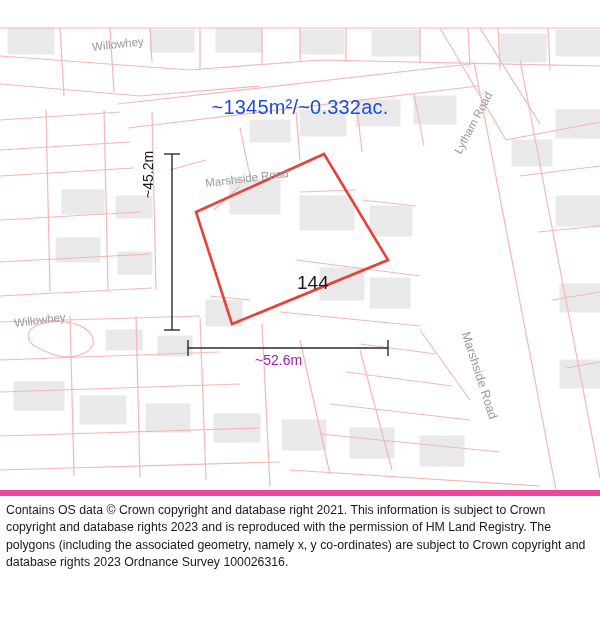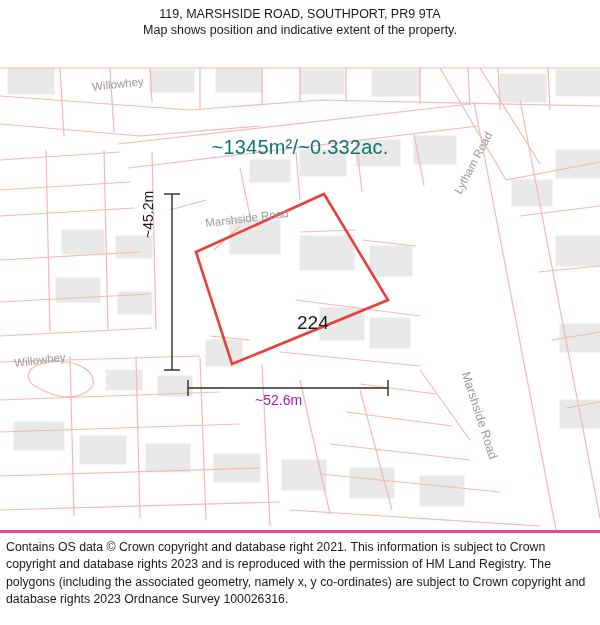--- a/index.html
+++ b/index.html
@@ -60,21 +60,21 @@
     white-space: nowrap;
     pointer-events: none;
   }
   .area-label {
     position: absolute;
     left: 0;
     right: 0;
     top: 96px;
     text-align: center;
     font-size: 20px;
-    color: #0f766e;
+    color: #1d4ed8;
     letter-spacing: 0.2px;
   }
   .house-number {
     position: absolute;
     left: 297px;
     top: 272px;
     font-size: 19px;
     color: #1a1a1a;
   }
   .dim-v {
@@ -89,36 +89,32 @@
   .dim-h {
     position: absolute;
     left: 255px;
     top: 352px;
     font-size: 14px;
     color: #a21caf;
   }
   
   .footer {
     flex: 1 1 auto;
-    border-top: 3px solid #ec4899;
+    border-top: 6px solid #ec4899;
     padding: 6px 6px 4px 6px;
     font-size: 12.3px;
     line-height: 17.4px;
     color: #1a1a1a;
   }
 </style>
 </head>
 <body>
 
 <div class="page">
 
-  <div class="header">
-    <div class="title">119, MARSHSIDE ROAD, SOUTHPORT, PR9 9TA</div>
-    <div class="subtitle">Map shows position and indicative extent of the property.</div>
-  </div>
 
   <div class="map-wrap">
 
     <svg class="map-svg" width="600" height="490" viewBox="0 0 600 490">
       <g>
         <rect x="0" y="0" width="600" height="490" fill="#ffffff"></rect>
       </g>
 
       <g fill="#e9e9e9" stroke="#e9e9e9" stroke-width="1">
         <rect x="8" y="28" width="46" height="26"></rect>
@@ -241,21 +237,21 @@
         <line x1="172" y1="154" x2="172" y2="330"></line>
         <line x1="164" y1="154" x2="180" y2="154"></line>
         <line x1="164" y1="330" x2="180" y2="330"></line>
         <line x1="188" y1="348" x2="388" y2="348"></line>
         <line x1="188" y1="340" x2="188" y2="356"></line>
         <line x1="388" y1="340" x2="388" y2="356"></line>
       </g>
     </svg>
 
     <div class="area-label">~1345m²/~0.332ac.</div>
-    <div class="house-number">224</div>
+    <div class="house-number">144</div>
     <div class="dim-v">~45.2m</div>
     <div class="dim-h">~52.6m</div>
 
     <div class="map-label" style="left:92px; top:38px; transform:rotate(-6deg); font-size:11.5px;">Willowhey</div>
     <div class="map-label" style="left:205px; top:172px; transform:rotate(-7deg); font-size:11.5px;">Marshside Road</div>
     <div class="map-label" style="left:452px; top:150px; transform:rotate(-62deg); transform-origin:left top; font-size:11.5px;">Lytham Road</div>
     <div class="map-label" style="left:14px; top:314px; transform:rotate(-7deg); font-size:11.5px;">Willowhey</div>
     <div class="map-label" style="left:472px; top:330px; transform:rotate(72deg); transform-origin:left top; font-size:12.5px;">Marshside Road</div>
   </div>
 

